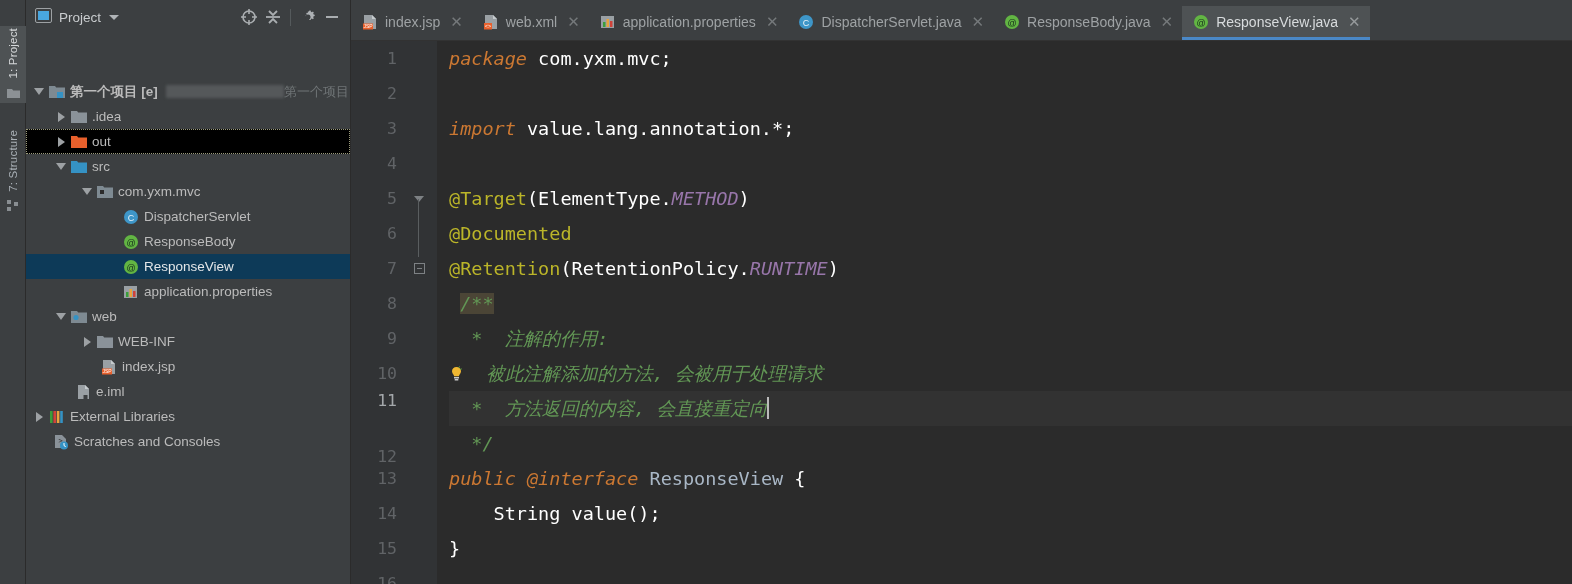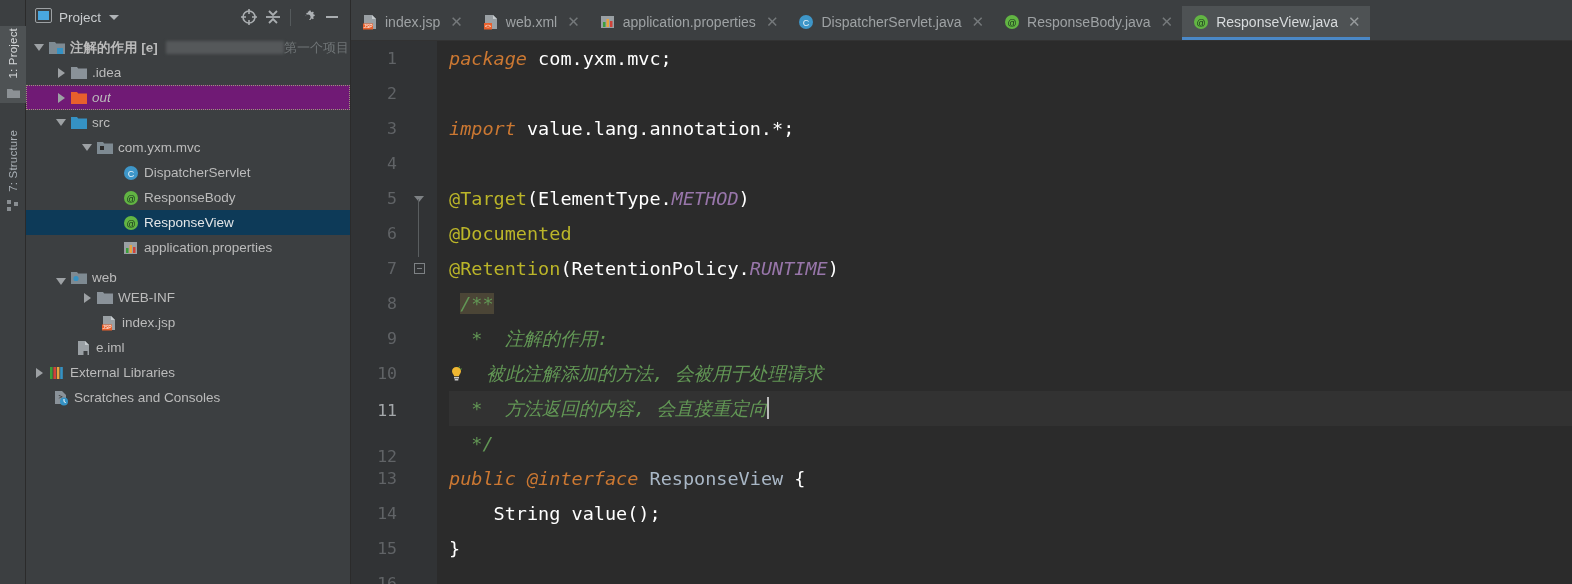--- a/index.html
+++ b/index.html
@@ -43,20 +43,21 @@
   .rail-btn.active .rail-label { color: #D6D8DA; }
   .rail-ico { margin-top: 4px; opacity: .82; }
 
   
   .project-pane {
     width: 325px; height: 584px;
     background: #3C3F41;
     display: flex; flex-direction: column;
     border-right: 1px solid #2B2B2B;
     flex: none;
+    gap: 44px;
   }
   .pane-header {
     height: 34px; flex: none;
     display: flex; align-items: center;
     padding: 0 6px 0 9px;
     background: #3C3F41;
   }
   .pane-title {
     font-size: 13.5px; color: #C9CCCE;
     margin-left: 7px; margin-right: 4px;
@@ -92,24 +93,23 @@
     height: 25px;
     display: flex; align-items: center;
     white-space: nowrap;
     font-size: 13.5px;
     color: #BBBBBB;
     padding-right: 4px;
     position: relative;
   }
   .trow.sel { background: #0D3A58; color: #E3E6E8; }
   .trow.hov {
-    background: #701a75;
+    background: #000000;
     outline: 1px dotted #9A9A7A;
     outline-offset: -1px;
-    font-style: italic;
   }
   .twist {
     width: 18px; flex: none;
     display: flex; align-items: center; justify-content: center;
   }
   .tri-r {
     width: 0; height: 0;
     border-top: 5px solid transparent;
     border-bottom: 5px solid transparent;
     border-left: 7px solid #9DA1A4;
@@ -333,21 +333,21 @@
       <div class="trow" style="padding-left:4px;">
         <span class="twist">
             <span class="tri-d"></span>
           </span>
         <span class="ticon">
           <svg width="16" height="14" viewBox="0 0 16 14">
             <path d="M0 1h6l1.2 1.5H16V13H0z" fill="#7E8A92"></path>
             <rect x="8" y="7" width="6" height="6" fill="#3592C4"></rect>
           </svg>
         </span>
-        <span class="tlabel bold">注解的作用 [e]</span>
+        <span class="tlabel bold">第一个项目 [e]</span>
         <span class="redact"></span>
         <span class="dimtext">第一个项目</span>
       </div>
 
       <div class="trow" style="padding-left:26px;">
         <span class="twist">
             <span class="tri-r"></span>
           </span>
         <span class="ticon">
           <svg width="16" height="14" viewBox="0 0 16 14">
@@ -429,21 +429,21 @@
           <svg width="16" height="16" viewBox="0 0 16 16">
             <rect x="1" y="2" width="13" height="12" fill="#9AA0A4"></rect>
             <rect x="3" y="8" width="2.5" height="5" fill="#3B9E3B"></rect>
             <rect x="6.5" y="5" width="2.5" height="8" fill="#E8A33D"></rect>
             <rect x="10" y="7" width="2.5" height="6" fill="#D0423A"></rect>
           </svg>
         </span>
         <span class="tlabel">application.properties</span>
       </div>
 
-      <div class="trow" style="padding-left:26px;align-items:flex-end;">
+      <div class="trow" style="padding-left:26px;">
         <span class="twist">
             <span class="tri-d"></span>
           </span>
         <span class="ticon">
           <svg width="16" height="14" viewBox="0 0 16 14">
             <path d="M0 1h6l1.2 1.5H16V13H0z" fill="#7E8A92"></path>
             <circle cx="5" cy="7.5" r="2.6" fill="#3592C4"></circle>
           </svg>
         </span>
         <span class="tlabel">web</span>
@@ -598,21 +598,21 @@
         <div class="gutnum" style="top:0px;">1</div>
         <div class="gutnum" style="top:35px;">2</div>
         <div class="gutnum" style="top:70px;">3</div>
         <div class="gutnum" style="top:105px;">4</div>
         <div class="gutnum" style="top:140px;">5</div>
         <div class="gutnum" style="top:175px;">6</div>
         <div class="gutnum" style="top:210px;">7</div>
         <div class="gutnum" style="top:245px;">8</div>
         <div class="gutnum" style="top:280px;">9</div>
         <div class="gutnum" style="top:315px;">10</div>
-        <div class="gutnum cur" style="top:352px;">11</div>
+        <div class="gutnum cur" style="top:342px;">11</div>
         <div class="gutnum" style="top:398px;">12</div>
         <div class="gutnum" style="top:420px;">13</div>
         <div class="gutnum" style="top:455px;">14</div>
         <div class="gutnum" style="top:490px;">15</div>
         <div class="gutnum" style="top:525px;">16</div>
 
         <div class="fold" style="top:140px;">
             <span class="fold-tri"></span>
           </div>
         <div class="fold-stem" style="top:158px; height:58px;"></div>

